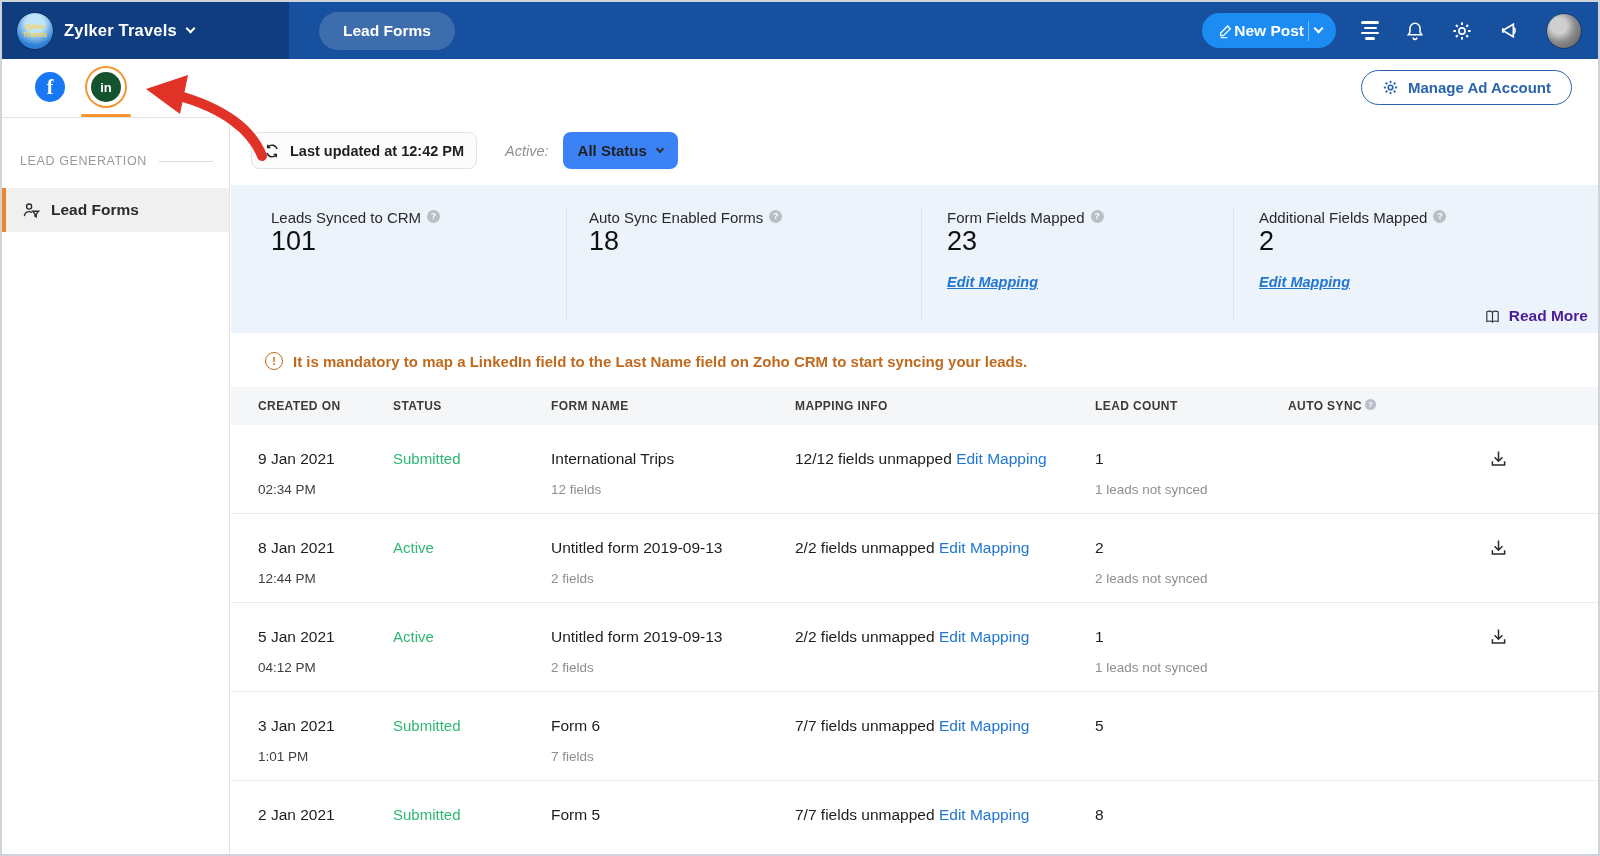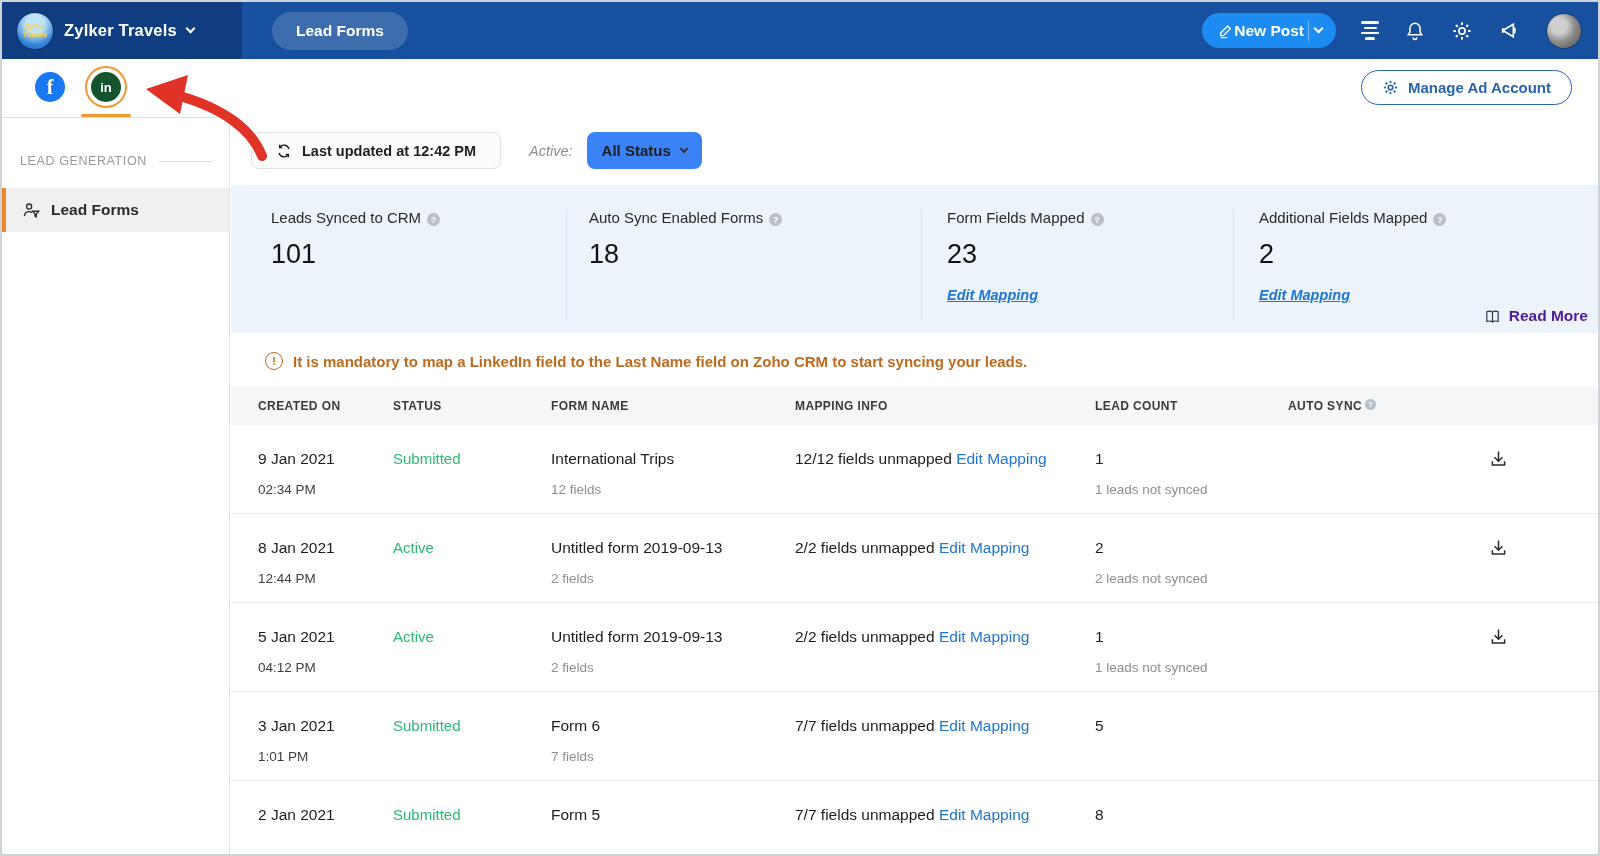--- a/index.html
+++ b/index.html
@@ -9,21 +9,21 @@
     background:#fff;
     border:2px solid #cfd4da;
     position:relative;
     color:#222;
   }
   
   .topnav {
     height:57px; background:#17509e; display:flex; align-items:center; position:relative;
   }
   .brand-box {
-    width:240px; height:57px; background:#103d80; display:flex; align-items:center;
+    width:287px; height:57px; background:#103d80; display:flex; align-items:center;
     padding-left:14px; gap:10px; flex-shrink:0; cursor:pointer;
   }
   .brand-logo {
     width:38px; height:38px; border-radius:50%;
     background: radial-gradient(circle at 50% 30%, #bfe3f7 0 30%, #2f7fd6 70%);
     display:flex; flex-direction:column; align-items:center; justify-content:center;
     font-size:7px; font-weight:bold; color:#ffd34d; line-height:1.05; text-align:center;
     border:1px solid #0c3putting06b; border:1px solid #0c306b; font-style:italic;
   }
   .brand-name { color:#fff; font-size:16.5px; font-weight:bold; letter-spacing:.2px; }
@@ -79,42 +79,42 @@
   .side-section .rule { flex:1; height:1px; background:#dcdcdc; margin-left:12px; }
   .side-item {
     margin-top:20px; height:44px; background:#f0f0f0; border-left:4px solid #f0862b;
     display:flex; align-items:center; gap:10px; padding-left:16px; cursor:pointer;
     color:#2b2b2b; font-weight:bold; font-size:15.5px;
   }
   
   .main { position:absolute; left:229px; top:115px; width:1371px; height:741px; overflow:hidden; background:#fff; }
   .toolbar { display:flex; align-items:center; padding:15px 0 0 20px; gap:28px; }
   .last-updated {
-    display:inline-flex; align-items:center; gap:10px; height:37px; padding:0 24px;
+    display:inline-flex; align-items:center; gap:10px; height:37px; padding:0 12px;
     border:1px solid #e2e2e2; border-radius:8px; background:#fcfcfc; cursor:pointer;
     font-weight:bold; font-size:14.5px; color:#1f1f1f;
   }
   .status-wrap { display:flex; align-items:center; gap:14px; }
   .status-label { font-style:italic; color:#8f8f8f; font-size:14.5px; }
   .status-select {
     display:inline-flex; align-items:center; gap:10px; height:37px; padding:0 15px;
     background:#3b82f6; border-radius:8px; cursor:pointer; font-weight:bold; font-size:15px; color:#1f1f1f;
   }
   .status-select .chev { color:#333; width:6px; height:6px; margin-top:-3px; }
   
   .stats { margin-top:16px; background:#edf3fb; position:relative; padding:24px 0 12px 40px; height:148px; display:flex; }
   .stat-card { display:flex; flex-direction:column; }
   .stat-card.c1 { width:295px; }
   .stat-card.c2 { width:355px; border-left:1px solid #d9e4f0; padding-left:22px; }
   .stat-card.c3 { width:312px; border-left:1px solid #d9e4f0; padding-left:25px; }
   .stat-card.c4 { flex:1; border-left:1px solid #d9e4f0; padding-left:25px; }
-  .stat-label { display:flex; align-items:flex-end; gap:6px; font-size:15px; color:#2a2a2a; }
+  .stat-label { display:flex; align-items:center; gap:6px; font-size:15px; color:#2a2a2a; }
   .help { width:13px; height:13px; border-radius:50%; background:#b9bfc6; color:#fff; font-size:9px; font-weight:bold;
           display:inline-flex; align-items:center; justify-content:center; margin-top:-3px; cursor:pointer; }
-  .stat-value { font-size:27px; font-weight:500; color:#111; margin-top:13px; }
+  .stat-value { font-size:27px; font-weight:500; color:#111; }
   .stat-link { margin-top:17px; font-size:14.5px; font-style:italic; font-weight:bold; color:#2176d2; text-decoration:underline; cursor:pointer; width:max-content; }
   .read-more { position:absolute; right:14px; bottom:8px; display:flex; align-items:center; gap:7px;
                color:#4c1d95; font-size:15.5px; font-weight:600; cursor:pointer; }
   .read-more svg { color:#273142; }
   
   .warning { margin:19px 0 0 34px; display:flex; align-items:center; gap:10px; color:#bf6a1e; font-size:15px; font-weight:600; }
   .warn-icon { width:18px; height:18px; border:1.6px solid #bf6a1e; border-radius:50%; flex-shrink:0;
                display:flex; align-items:center; justify-content:center; font-size:11px; font-weight:bold; }
   
   .grid { display:grid; grid-template-columns:135px 158px 244px 300px 193px 196px 1fr; padding-left:27px; }

